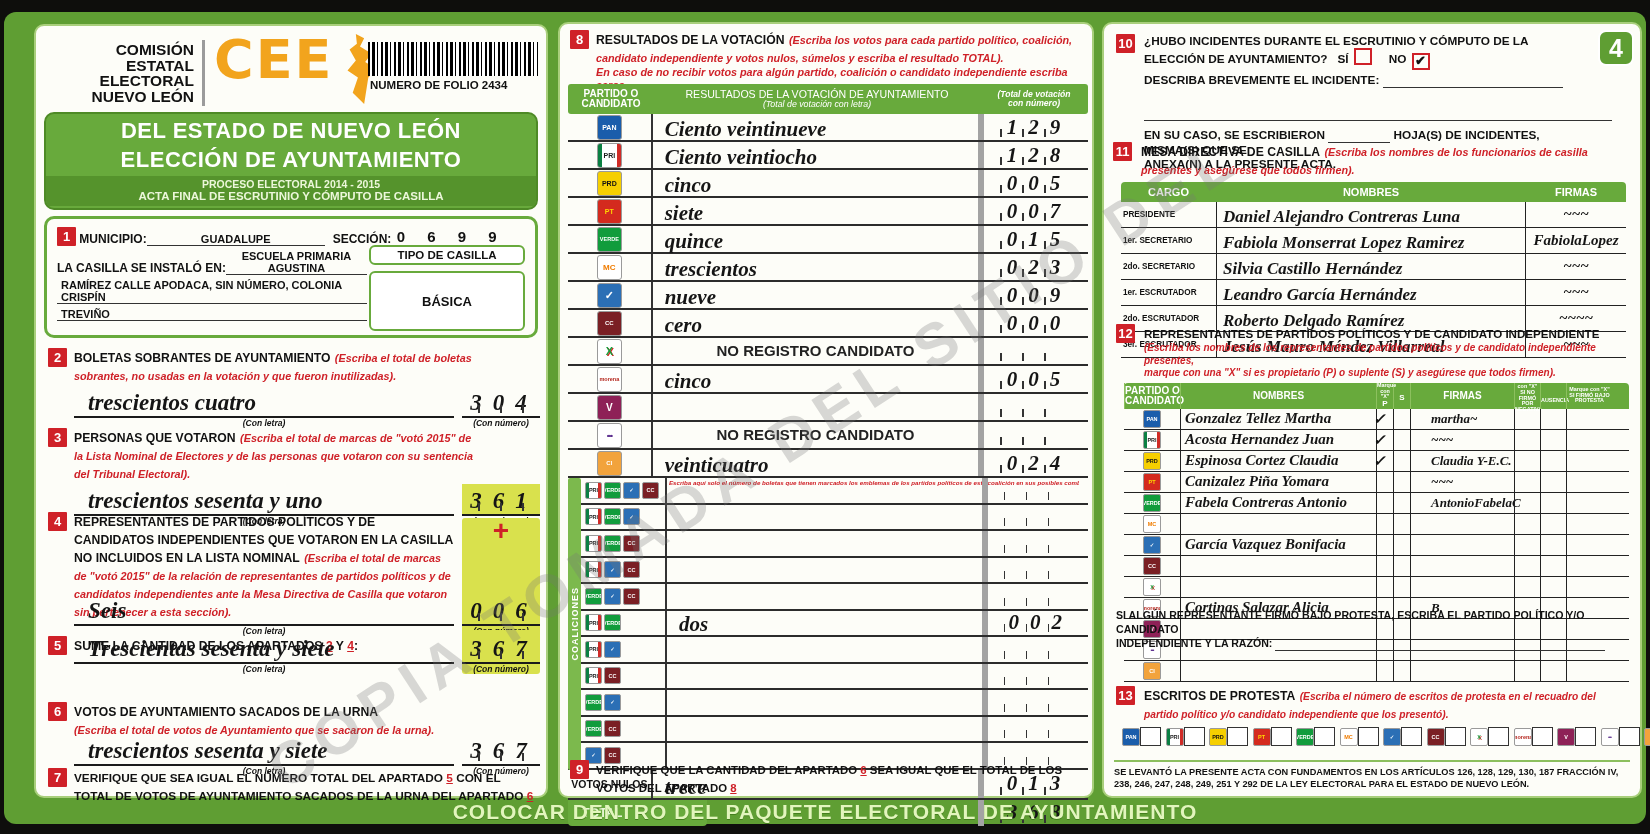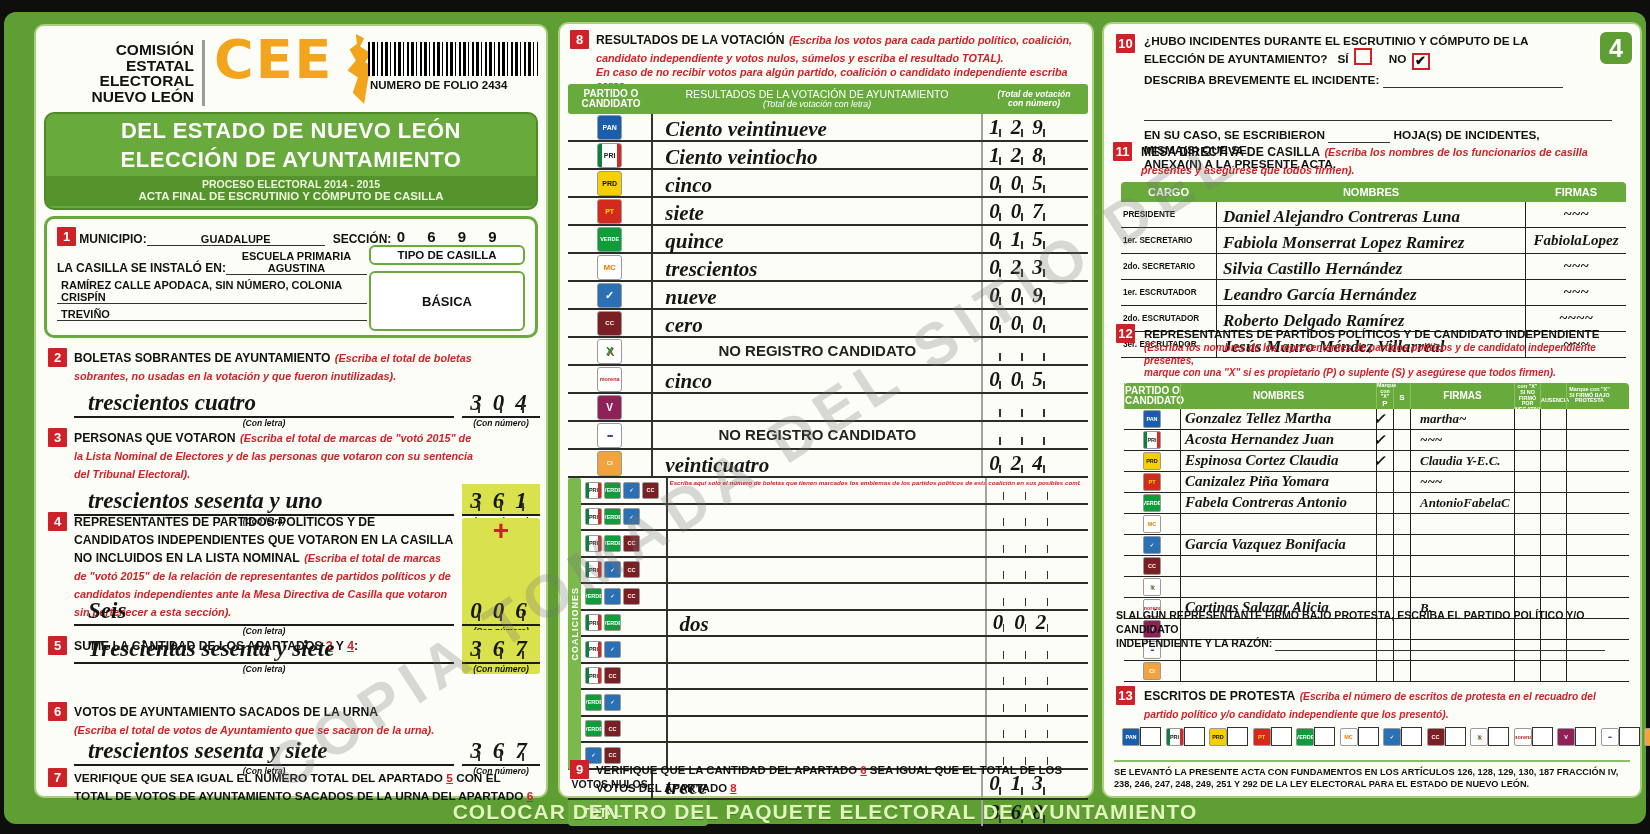--- a/index.html
+++ b/index.html
@@ -89,21 +89,21 @@
   .s8hdr{display:flex;background:#68aa3c;color:#fff;height:30px;border-radius:3px;align-items:center;text-align:center}
   .h1{width:86px;font-size:10px;font-weight:bold;line-height:10.5px}
   .h2{width:326px}
   .h2a{font-size:10.6px;font-weight:normal;line-height:11px}
   .h2b{font-size:8.8px;font-style:italic;line-height:9px}
   .h3{width:108px;font-size:8.6px;font-style:italic;font-weight:bold;line-height:9px}
   .s8row{display:flex;height:26px;border-bottom:2px solid #2c2c2c;position:relative;align-items:stretch}
   .c-logo{width:86px;display:flex;align-items:center;justify-content:center;gap:2px}
   .c-letra{width:326px;border-left:2px solid #333;padding-left:12px;display:flex;align-items:flex-end;position:relative}
   .c-letra .hw{margin-bottom:-2px}
-  .c-num{width:108px;border-left:2px solid #a3a3a3;display:flex;align-items:center;position:relative}
+  .c-num{width:108px;border-left:6px solid #a3a3a3;display:flex;align-items:center;justify-content:center;position:relative}
   .printedmsg{position:absolute;left:0;right:0;text-align:center;bottom:5px;font-size:15px;font-weight:bold;color:#222}
   .coalrow{height:24.5px}
   .coalrow .c-logo{justify-content:flex-start;padding-left:17px}
   .coalnote{position:absolute;top:1px;left:2px;width:410px;font-size:6.2px;color:#cf2128;font-style:italic;
             font-weight:bold;white-space:nowrap;overflow:hidden}
   .coalstrip{position:absolute;left:0px;top:442px;width:13px;height:270px;background:#7cb94d;display:flex;
              align-items:center;justify-content:center;border-radius:2px}
   .coaltext{writing-mode:vertical-rl;transform:rotate(180deg);font-size:9px;font-weight:bold;color:#fff;letter-spacing:1px}
   .nulosrow .c-logo{font-size:10.5px;font-weight:bold}
   .totalrow{border-bottom:none;height:26px}
@@ -137,21 +137,21 @@
   .t12hdr{display:flex;background:#68aa3c;color:#fff;font-weight:bold;height:26px;text-align:center;
           border-radius:4px 4px 0 0;align-items:stretch}
   .t12hdr>div{display:flex;flex-direction:column;justify-content:center;border-left:1px solid #8cc05e;box-sizing:border-box}
   .cw-logo{width:56px}.cw-nom{width:196px}.cw-p{width:17px}.cw-s{width:17px}.cw-fir{width:104px}
   .cw-neg{width:26px}.cw-aus{width:26px}.cw-prot{width:46px}
   .hsm{font-size:10px;line-height:10px}.htiny{font-size:5.4px;line-height:5.8px}.hps{font-size:8px;line-height:8px}
   .t12row{display:flex;height:20px;border-bottom:1.5px solid #222;align-items:stretch}
   .t12row>div{border-left:1.2px solid #222;box-sizing:border-box;display:flex;align-items:center;overflow:visible}
   .t12row>div:first-child{border-left:none;justify-content:center}
   .c12-nombre{padding-left:4px}
-  .c12-firma{padding-left:9px}
+  .c12-firma{padding-left:20px}
   .chk{font-size:15px;margin-left:-4px}
   .protline{position:absolute;left:12px;top:584px;width:512px;font-weight:bold;font-size:10.6px;line-height:14px}
   .s13{position:absolute;left:12px;top:662px;width:516px;padding-left:28px;box-sizing:border-box}
   .s13 .badge{position:absolute;left:0;top:0}
   .protrow{display:flex;gap:4.5px;margin-top:5px;margin-left:-22px}
   .protpair{display:inline-flex;align-items:center}
   .protbox{width:19px;height:17px;border:1.5px solid #333;background:#fff;display:inline-block}
   .legal{position:absolute;left:10px;top:736px;width:516px;font-size:9.2px;font-weight:bold;line-height:11.5px;
          border-top:2px solid #8cbf5e;padding-top:5px}
 </style>

